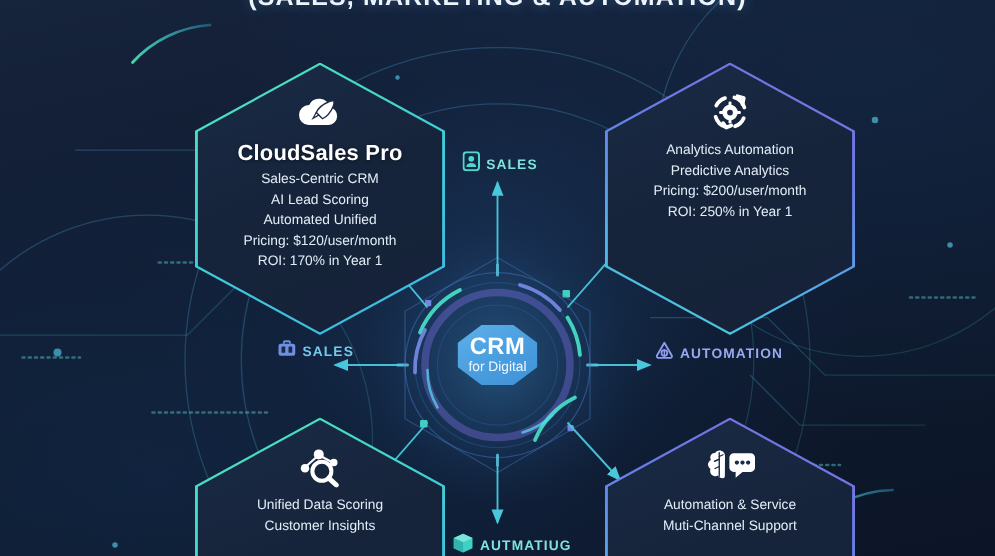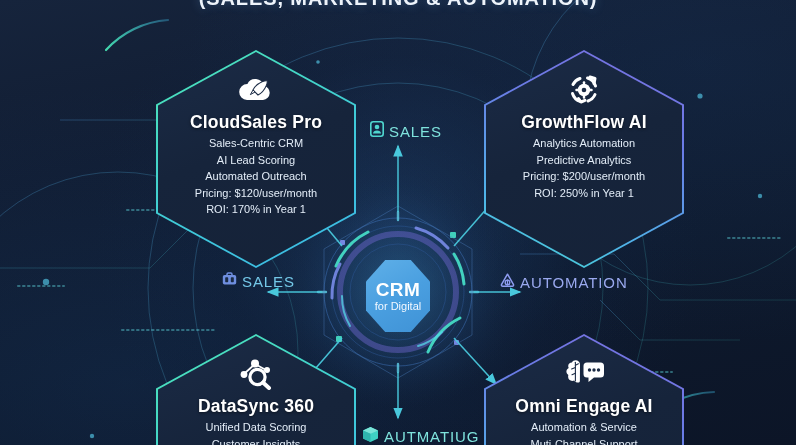--- a/index.html
+++ b/index.html
@@ -87,46 +87,46 @@
   #card-datasync   { left:156px; top:334px; }
   #card-omniengage { left:484px; top:334px; }
 
   
   #hub{
     position:absolute; left:325px; top:219px;
     width:146px; height:146px; z-index:5;
   }
   .hub-core{
     position:absolute; left:41px; top:41px;
-    width:64px; height:72px;
+    width:64px; height:48px;
     background:linear-gradient(150deg,#5fb0e8 0%,#4a9fe0 50%,#3f92d6 100%);
     clip-path:polygon(30% 0%,70% 0%,100% 30%,100% 70%,70% 100%,30% 100%,0% 70%,0% 30%);
     display:flex; flex-direction:column;
     align-items:center; justify-content:center;
     box-shadow:0 0 22px rgba(80,170,240,0.45);
   }
   .hub-core .h1{ font-size:19px; font-weight:bold; color:#ffffff; line-height:19px; letter-spacing:0.4px; }
   .hub-core .h2{ font-size:11px; color:#f2f8ff; line-height:13px; margin-top:1px; }
 
   
   .chip{
     position:absolute; z-index:6;
     display:flex; align-items:center; gap:5px;
     white-space:nowrap;
   }
   .chip .lbl{
-    font-size:15px; font-weight:normal; letter-spacing:0.9px;
+    font-size:11px; font-weight:bold; letter-spacing:0.9px;
     color:#7fe3dd;
   }
   .chip.purple .lbl{ color:#9aa9ef; }
   .chip.blue .lbl{ color:#74c8e8; }
 
   #chip-sales-top   { left:370px; top:121px; }
   #chip-sales-left  { left:222px; top:272px; }
-  #chip-automation  { left:500px; top:273px;justify-content:flex-end; }
+  #chip-automation  { left:524px; top:273px;justify-content:flex-end; }
   #chip-autmatiug   { left:362px; top:426px; }
 </style>
 </head>
 <body>
 
 <div id="stage">
 
   <svg class="bg-svg" viewBox="0 0 796 445">
     <defs>
       <linearGradient id="faint" x1="0" y1="0" x2="1" y2="1">
@@ -250,21 +250,21 @@
         <svg width="40" height="30" viewBox="0 0 40 30">
           <path d="M11 25h16a7.2 7.2 0 0 0 .6-14.3A8.6 8.6 0 0 0 11.4 9 6.3 6.3 0 0 0 11 25z" fill="#ffffff"></path>
           <circle cx="28.5" cy="10.5" r="2" fill="#1c2c46"></circle>
           <path d="M22 20c3-1.4 6.6-5.4 8.4-9.6.7-1.6 1-3.2.8-4.6-1.4-.2-3 .1-4.6.8-4.2 1.8-8.2 5.4-9.6 8.4z" fill="#ffffff" stroke="#1c2c46" stroke-width="1.1"></path>
           <path d="M17 15l-2.6 4.6 4.6-2.6z" fill="#ffffff" stroke="#1c2c46" stroke-width="1"></path>
         </svg>
       </div>
       <div class="name">CloudSales Pro</div>
       <div class="line">Sales-Centric CRM</div>
       <div class="line">AI Lead Scoring</div>
-      <div class="line">Automated Outreach</div>
+      <div class="line">Automated Unified</div>
       <div class="line">Pricing: $120/user/month</div>
       <div class="line">ROI: 170% in Year 1</div>
     </div>
   </div>
 
   <div class="hex g-blue" id="card-growthflow">
     <div class="shape">
         <div class="inner"></div>
       </div>
     <div class="body">
@@ -283,21 +283,20 @@
           </g>
           <circle cx="18" cy="17" r="2.3" fill="#1c2c46"></circle>
           <g fill="#ffffff">
             <rect x="16.8" y="8.2" width="2.4" height="3.4" rx="1"></rect>
             <rect x="16.8" y="22.4" width="2.4" height="3.4" rx="1"></rect>
             <rect x="9.3" y="15.8" width="3.4" height="2.4" rx="1"></rect>
             <rect x="23.3" y="15.8" width="3.4" height="2.4" rx="1"></rect>
           </g>
         </svg>
       </div>
-      <div class="name">GrowthFlow AI</div>
       <div class="line">Analytics Automation</div>
       <div class="line">Predictive Analytics</div>
       <div class="line">Pricing: $200/user/month</div>
       <div class="line">ROI: 250% in Year 1</div>
     </div>
   </div>
 
   <div class="hex g-teal" id="card-datasync">
     <div class="shape">
         <div class="inner"></div>
@@ -309,21 +308,20 @@
             <line x1="9" y1="15" x2="19" y2="6"></line>
             <line x1="19" y1="6" x2="30" y2="12"></line>
           </g>
           <circle cx="19" cy="5.5" r="4" fill="#ffffff"></circle>
           <circle cx="8" cy="16.5" r="3.4" fill="#ffffff"></circle>
           <circle cx="31" cy="12" r="3" fill="#ffffff"></circle>
           <circle cx="21.5" cy="19" r="7.6" fill="none" stroke="#ffffff" stroke-width="3.2"></circle>
           <line x1="27" y1="24.5" x2="33" y2="30" stroke="#ffffff" stroke-width="4" stroke-linecap="round"></line>
         </svg>
       </div>
-      <div class="name">DataSync 360</div>
       <div class="line">Unified Data Scoring</div>
       <div class="line">Customer Insights</div>
 
     </div>
   </div>
 
   <div class="hex g-blue" id="card-omniengage">
     <div class="shape">
         <div class="inner"></div>
       </div>
@@ -338,21 +336,20 @@
             <path d="M12.4 6.2l3-1.4"></path>
           </g>
           <path d="M24 3.5h13.5A3.5 3.5 0 0 1 41 7v8a3.5 3.5 0 0 1-3.5 3.5H31l-5.5 4.6V18.5H24A3.5 3.5 0 0 1 20.5 15V7A3.5 3.5 0 0 1 24 3.5z" fill="#ffffff"></path>
           <g fill="#1c2c46">
             <circle cx="26.5" cy="11" r="1.7"></circle>
             <circle cx="31" cy="11" r="1.7"></circle>
             <circle cx="35.5" cy="11" r="1.7"></circle>
           </g>
         </svg>
       </div>
-      <div class="name">Omni Engage AI</div>
       <div class="line">Automation &amp; Service</div>
       <div class="line">Muti-Channel Support</div>
 
     </div>
   </div>
 
   <div id="hub">
     <div class="hub-core">
       <div class="h1">CRM</div>
       <div class="h2">for Digital</div>

